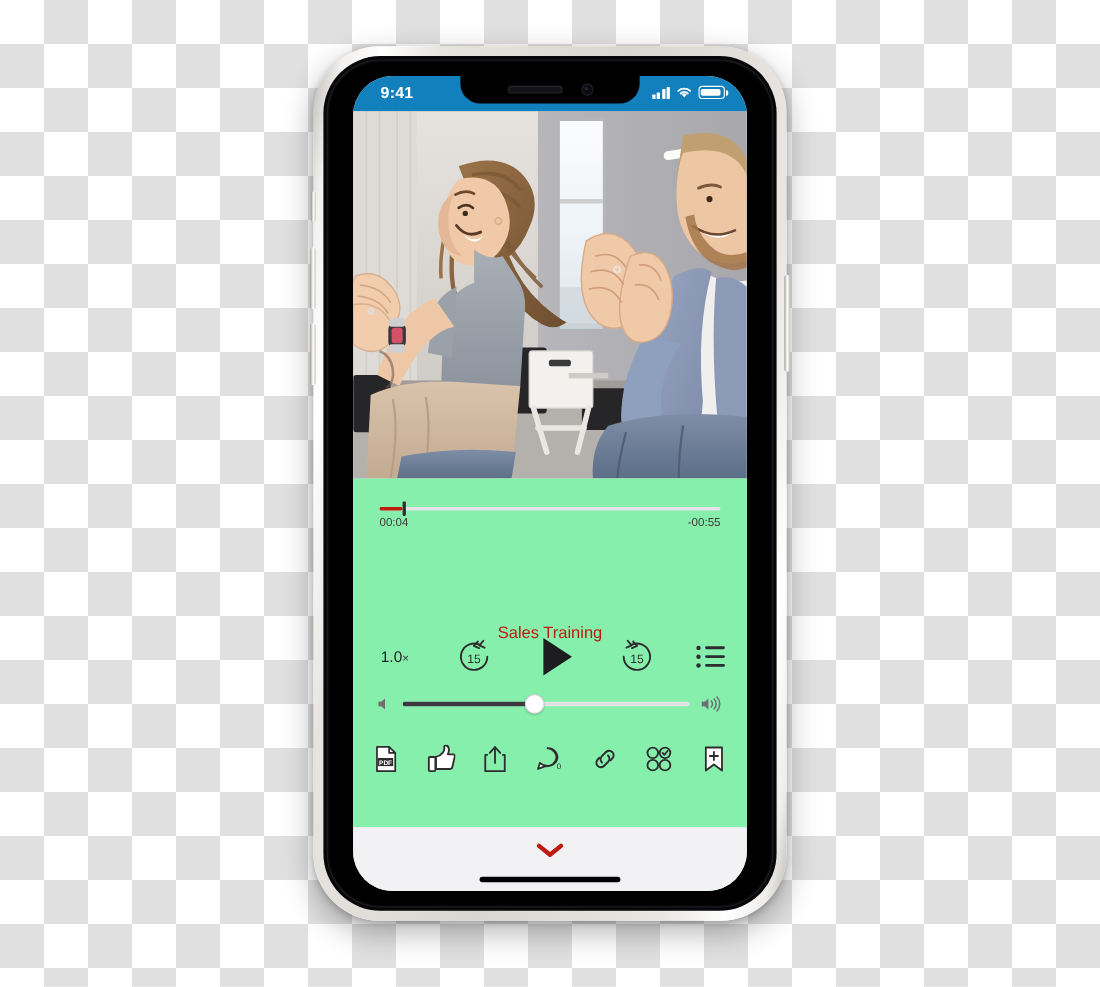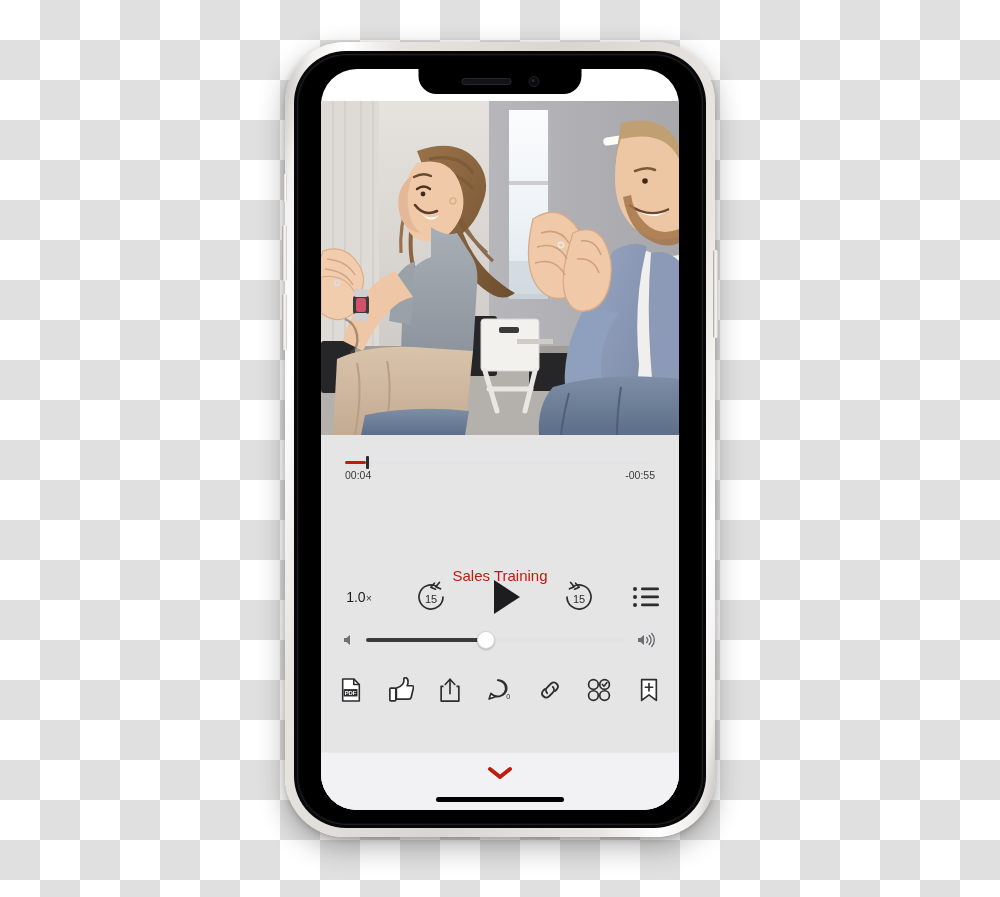--- a/index.html
+++ b/index.html
@@ -167,21 +167,21 @@
     height: 334px;
     overflow: hidden;
     background: #9a9590;
   }
   .video svg { display: block; width: 100%; height: 100%; }
 
   
   .player {
     position: absolute;
     top: 366px; left: 0; right: 0; bottom: 0;
-    background: #e5e5e5;
+    background: #86efac;
   }
 
   .progress-wrap { position: absolute; left: 24px; right: 24px; top: 26px; }
   .progress-track {
     position: relative;
     height: 3px;
     background: #e3e3e5;
     border-radius: 2px;
   }
   .progress-fill {
@@ -329,20 +329,39 @@
     <div class="phone-bezel-inner"></div>
   </div>
 
   <div class="btn-side btn-silent"></div>
   <div class="btn-side btn-volup"></div>
   <div class="btn-side btn-voldn"></div>
   <div class="btn-side btn-power"></div>
 
   <div class="screen">
 
+    <div class="statusbar" style="background: rgb(19, 128, 190);">
+      <div class="status-time">9:41</div>
+      <div class="status-icons">
+        <span class="bars">
+          <i></i>
+            <i></i>
+            <i></i>
+            <i></i>
+        </span>
+        <svg width="16" height="12" viewBox="0 0 16 12">
+          <path d="M8 10.6 L10.4 7.7 A3.9 3.9 0 0 0 5.6 7.7 Z" fill="#fff"></path>
+          <path d="M2.6 4.6 A8.2 8.2 0 0 1 13.4 4.6" stroke="#fff" stroke-width="1.7" fill="none" stroke-linecap="round"></path>
+          <path d="M4.7 7.0 A5.1 5.1 0 0 1 11.3 7.0" stroke="#fff" stroke-width="1.6" fill="none" stroke-linecap="round"></path>
+        </svg>
+        <span class="batt">
+            <i></i>
+          </span>
+      </div>
+    </div>
 
     <div class="notch">
       <span class="speaker-grille"></span>
       <span class="front-cam"></span>
     </div>
 
     <div class="video">
       <svg viewBox="0 0 358 334" preserveAspectRatio="xMidYMid slice">
         <defs>
           <linearGradient id="wallg" x1="0" y1="0" x2="0" y2="1">

